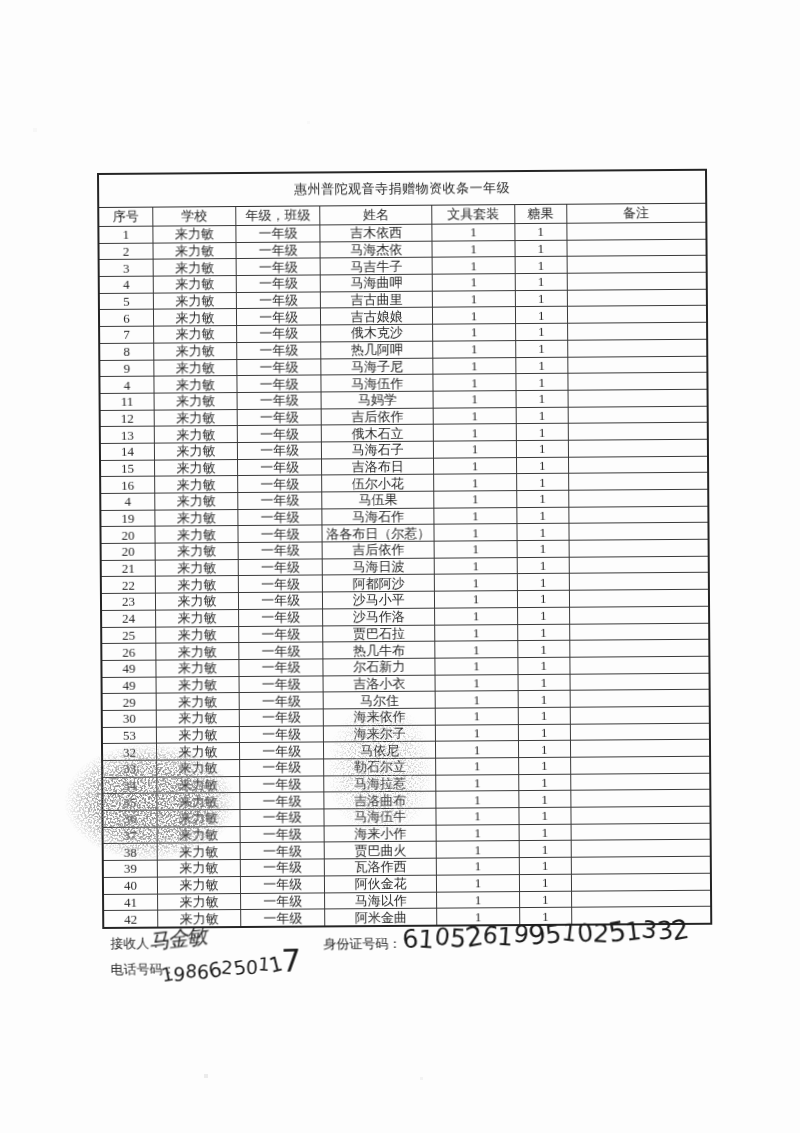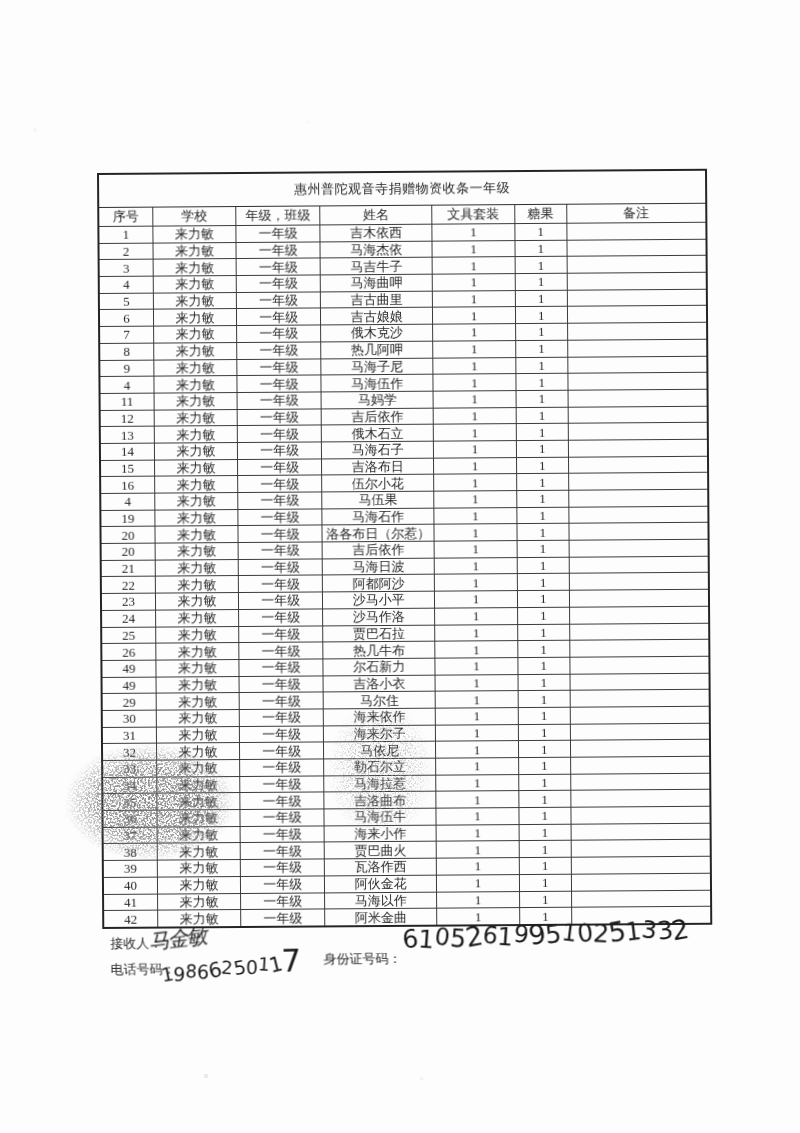--- a/index.html
+++ b/index.html
@@ -55,21 +55,21 @@
   }
   
   .footer{
     position:relative;
     width:610px;height:110px;
     font-size:13px;
   }
   .lbl{position:absolute;white-space:nowrap;}
   .lbl-receiver{left:8px;top:6px;}
   .lbl-phone{left:8px;top:32px;}
-  .lbl-id{left:221px;top:23px;text-align:right;}
+  .lbl-id{left:221px;top:8px;text-align:right;}
   .hand{
     font-family:"DejaVu Sans",sans-serif;
     color:#1c1c1c;
     position:absolute;
     white-space:nowrap;
   }
   .signature{
     left:48px;top:-4px;
     font-size:21px;
     transform:rotate(-6deg) skewX(-14deg);
@@ -398,21 +398,21 @@
           <tr class="data-row">
             <td>30</td>
             <td>来力敏</td>
             <td>一年级</td>
             <td>海来依作</td>
             <td>1</td>
             <td>1</td>
             <td></td>
           </tr>
           <tr class="data-row">
-            <td>31</td>
+            <td>53</td>
             <td>来力敏</td>
             <td>一年级</td>
             <td>海来尔子</td>
             <td>1</td>
             <td>1</td>
             <td></td>
           </tr>
           <tr class="data-row">
             <td>32</td>
             <td>来力敏</td>

